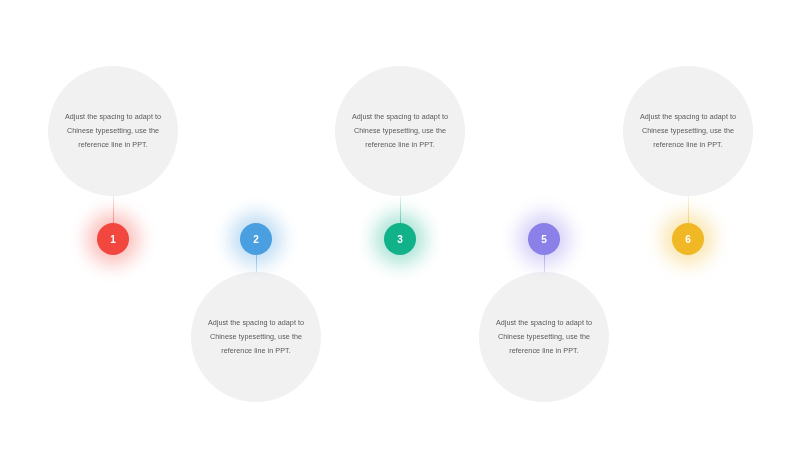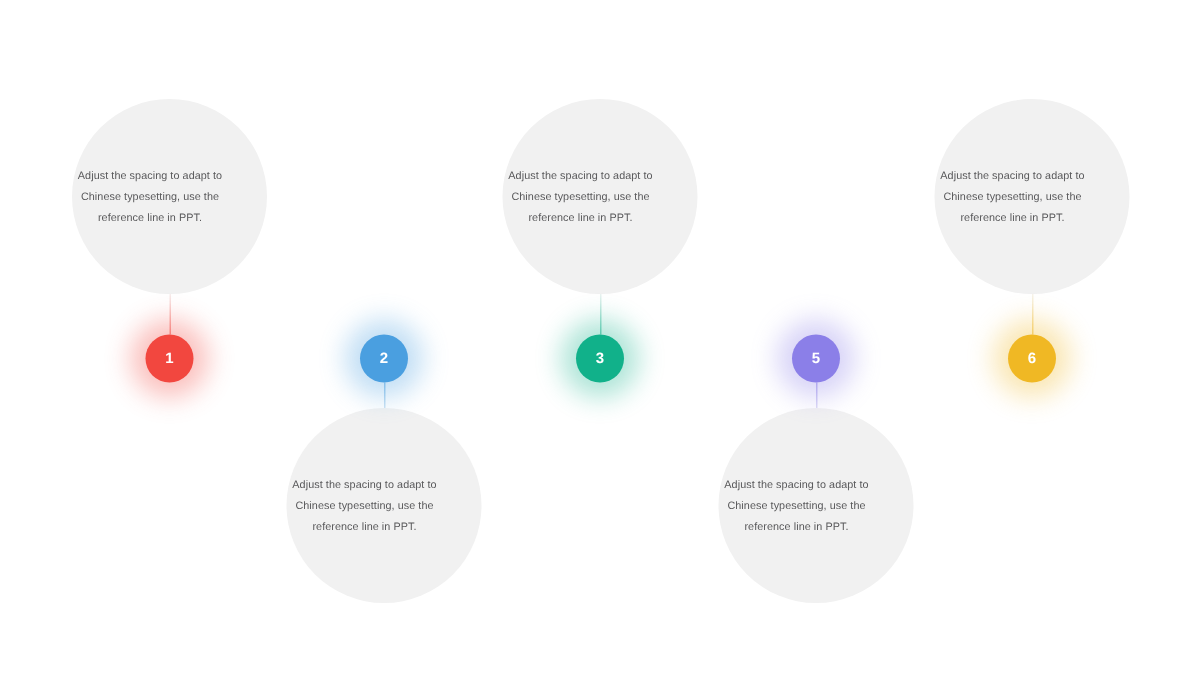--- a/index.html
+++ b/index.html
@@ -32,20 +32,21 @@
   
   .bubble {
     position: absolute;
     width: 130px;
     height: 130px;
     left: -65px;
     border-radius: 50%;
     background: #f1f1f1;
     display: flex;
     align-items: center;
+    justify-content: center;
   }
 
   .tl-item.pos-top .bubble    { top: 66px; }
   .tl-item.pos-bottom .bubble { top: 272px; }
 
   .bubble-text {
     width: 104px;
     text-align: center;
     font-size: 7.2px;
     line-height: 14.2px;

